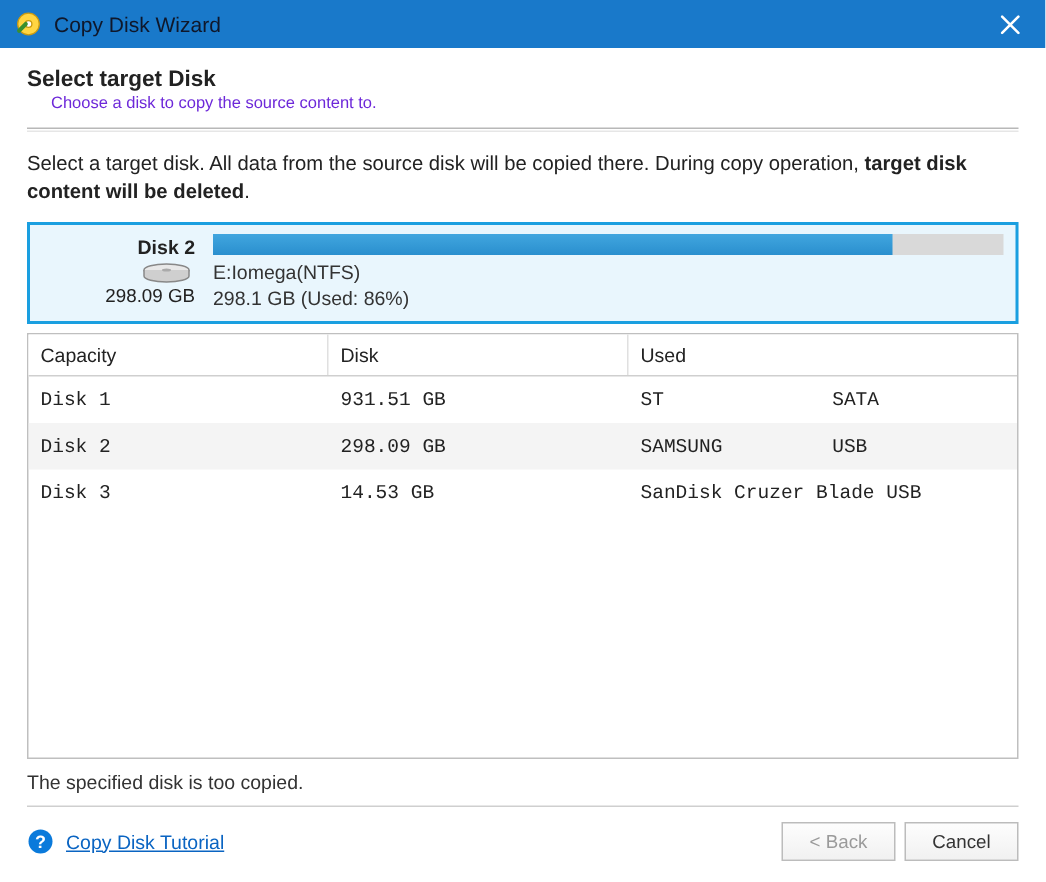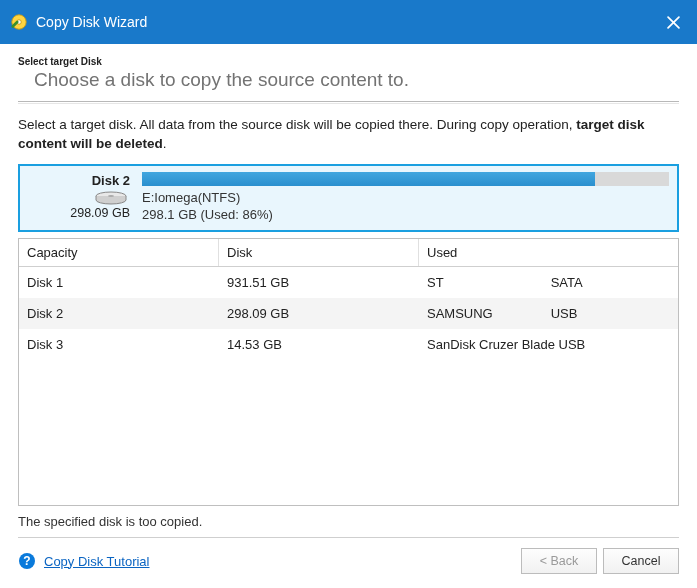--- a/index.html
+++ b/index.html
@@ -10,22 +10,22 @@
     background: #fff;
     width: 697px;
     height: 588px;
     overflow: hidden;
     display: flex;
     flex-direction: column;
   }
   
   .titlebar {
     background: #1979ca;
-    color: #ffffff;
-    height: 44px;
+    color: #0f172a;
+    height: 32px;
     display: flex;
     align-items: center;
     padding: 0 8px 0 10px;
   }
   .titlebar .app-icon {
     width: 18px; height: 18px;
     margin-right: 8px;
     display: inline-flex; align-items: center; justify-content: center;
   }
   .titlebar .title { font-size: 14px; flex: 1; }
@@ -37,27 +37,27 @@
   .titlebar .close svg { stroke: #fff; }
 
   
   .content {
     flex: 1;
     padding: 12px 18px 0 18px;
     display: flex;
     flex-direction: column;
   }
   .heading {
-    font-size: 10px;
+    font-size: 15px;
     font-weight: 700;
     margin-bottom: 2px;
   }
   .subheading {
-    font-size: 19px;
-    color: #737373;
+    font-size: 11px;
+    color: #6d28d9;
     margin-left: 16px;
     margin-bottom: 10px;
   }
   hr.sep {
     border: none;
     height: 3px;
     border-top: 1px solid #b8b8b8;
     border-bottom: 1px solid #e6e6e6;
     margin-bottom: 12px;
   }
@@ -136,20 +136,21 @@
     font-weight: 400;
   }
   .disk-table .thead .th:last-child { border-right: none; }
   .col-disk { width: 200px; }
   .col-cap  { width: 200px; }
   .col-model{ flex: 1; }
   .disk-table .tbody { flex: 1; overflow: auto; }
   .disk-table .tr {
     display: flex;
     font-size: 13px;
+    font-family: Liberation Mono, monospace;
   }
   .disk-table .tr .td { padding: 8px 8px; }
   .disk-table .tr.selected { background: #f4f4f4; }
   .model-span { display:inline-block; min-width:120px; }
 
   .status-msg {
     font-size: 13px;
     color: #333;
     margin-bottom: 8px;
   }

